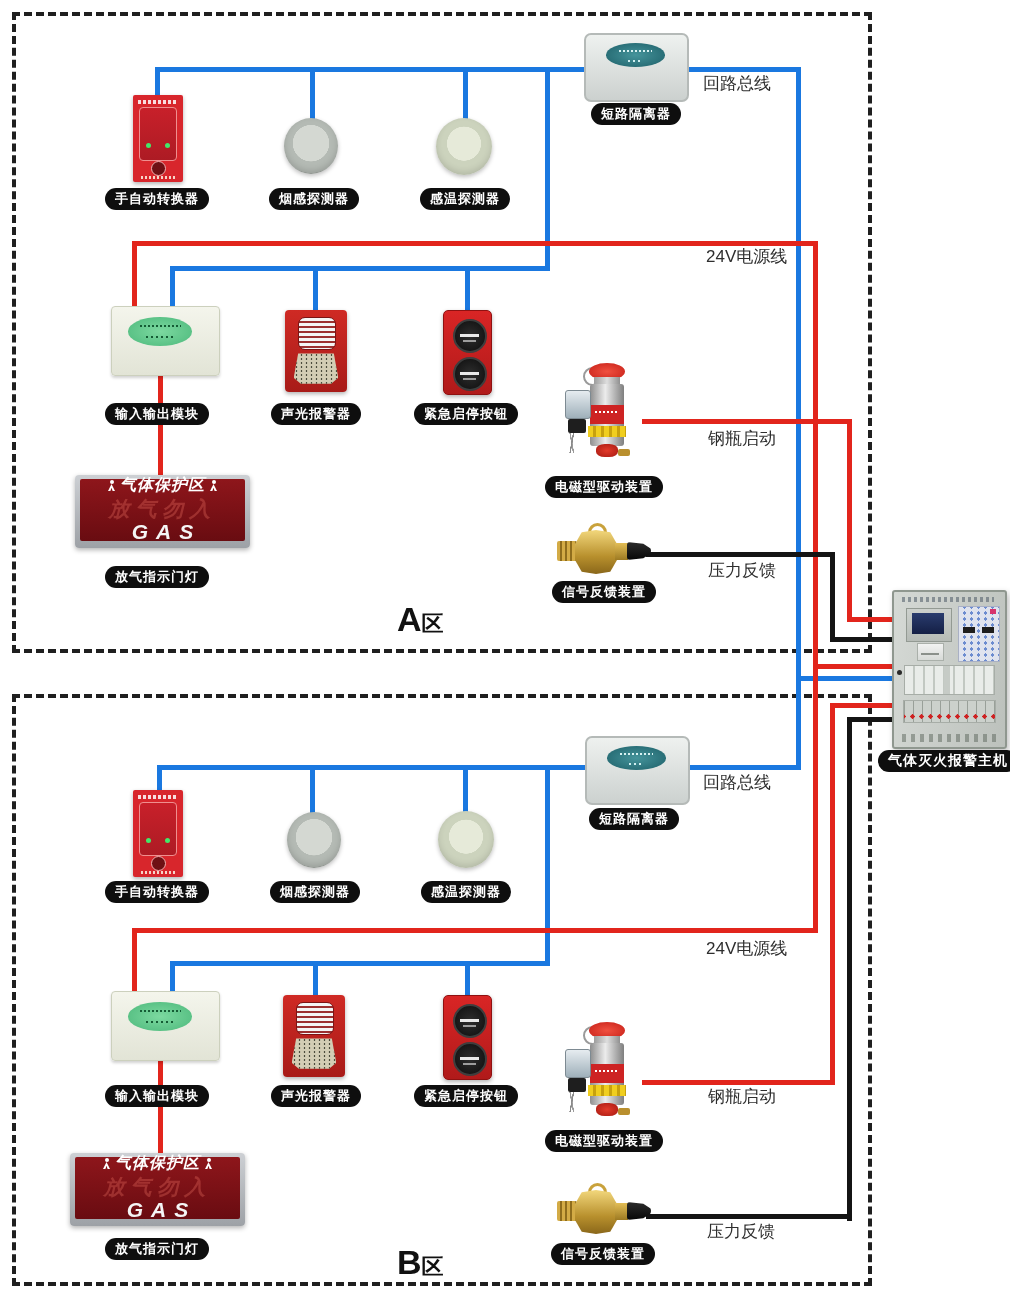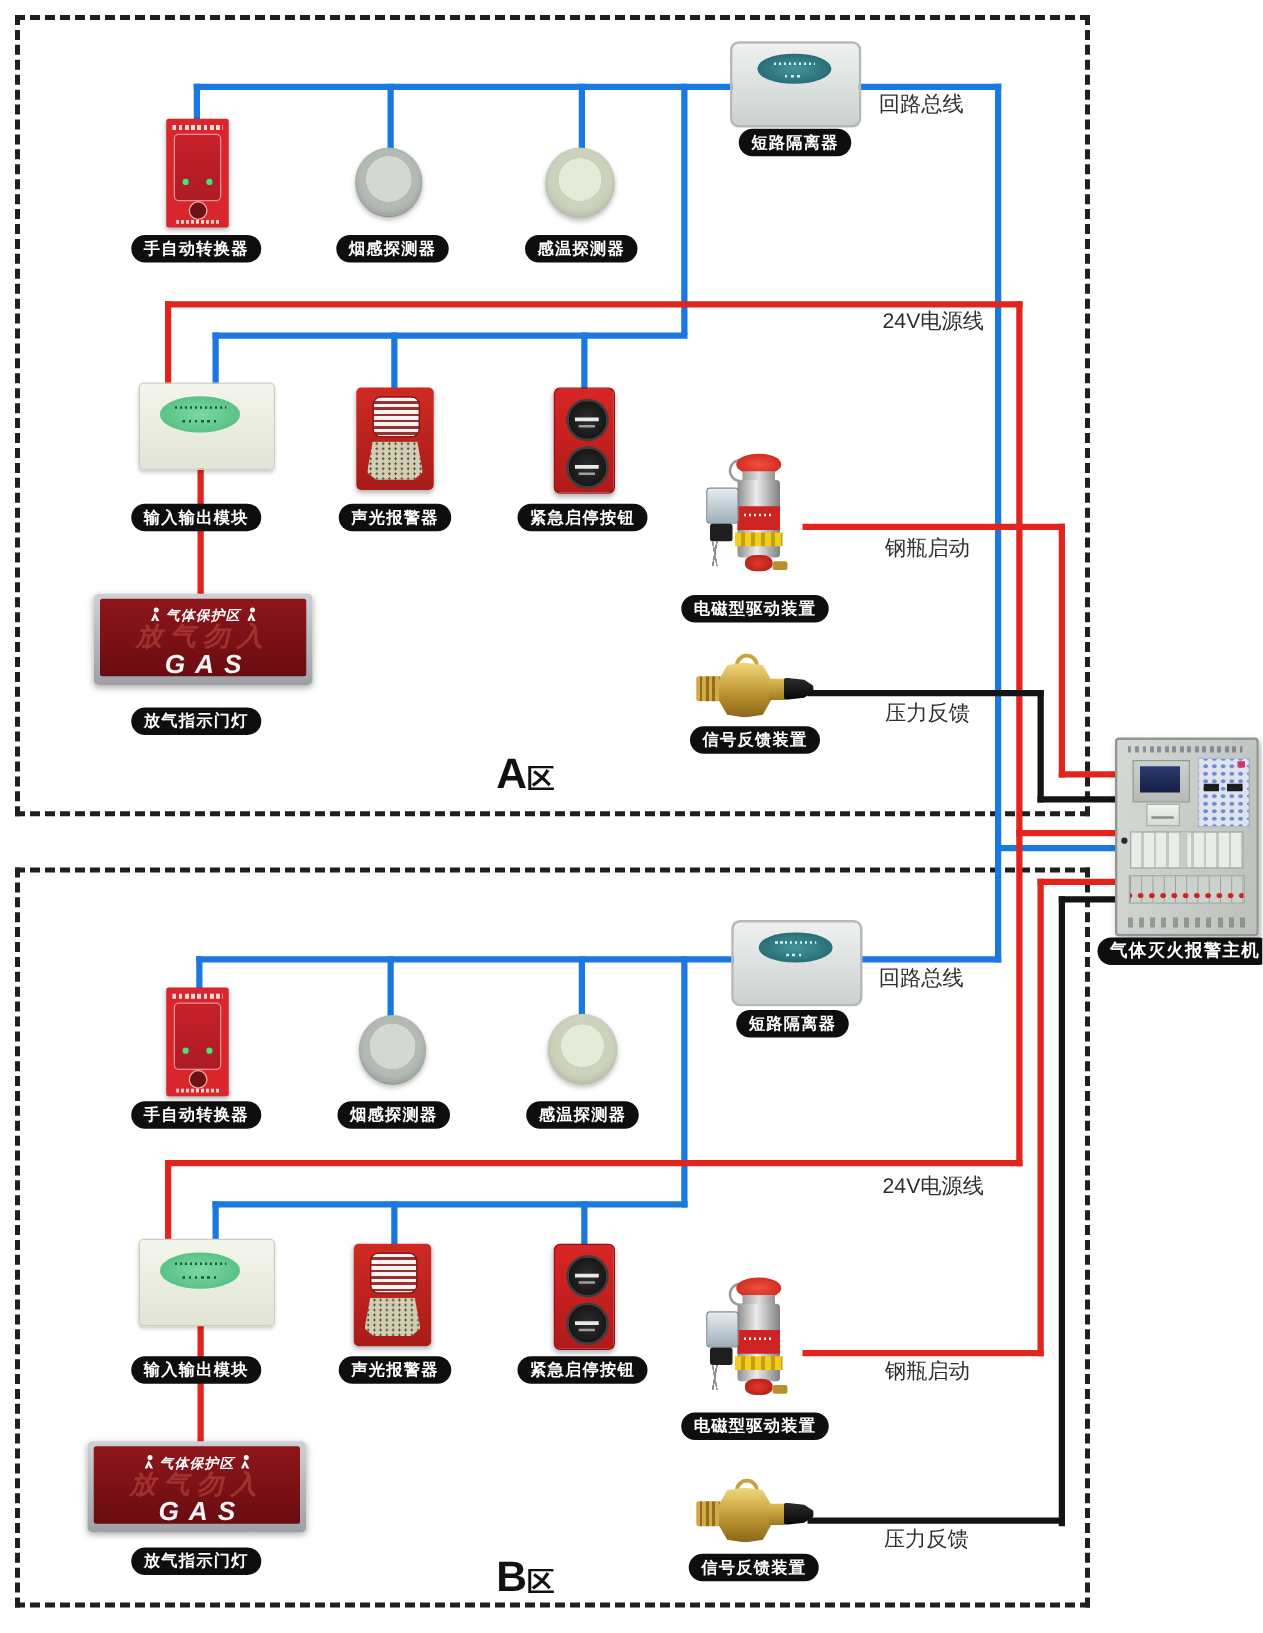--- a/index.html
+++ b/index.html
@@ -73,21 +73,21 @@
   .ebtn{width:47px;height:83px;background:linear-gradient(#d92525,#b01a1a);border:1px solid #8f1111;border-radius:5px;box-shadow:0 2px 4px rgba(0,0,0,.3);}
   .eb-c{left:50%;width:30px;height:30px;margin-left:-15px;border-radius:50%;
      background:radial-gradient(#2e2e2e,#0d0d0d);border:2px solid #3e3e3e;}
   .eb-c:before{content:"";position:absolute;left:18%;top:42%;width:64%;height:3px;background:#e9e9e9;}
   .eb-c:after{content:"";position:absolute;left:28%;top:62%;width:44%;height:2px;background:#bbb;opacity:.8;}
   .eb-c.c1{top:8px;}.eb-c.c2{top:46px;}
 
   
   .gas{width:175px;height:73px;background:linear-gradient(#cdd0d4,#9da1a6);border-radius:4px;box-shadow:0 2px 5px rgba(0,0,0,.3);}
   .gas-face{left:5px;top:4px;width:165px;height:62px;background:linear-gradient(#8e161b,#690c11);border-radius:2px;overflow:hidden;}
-  .gas-header{top:10px;width:100%;text-align:center;color:#fff;font-size:11px;font-weight:bold;letter-spacing:1px;}
+  .gas-header{top:0;width:100%;text-align:center;color:#fff;font-size:16px;font-weight:bold;letter-spacing:1px;}
   .person{display:inline-block;width:7px;height:11px;margin:0 5px;position:relative;top:1px;}
   .person:before{content:"";position:absolute;left:2px;top:0;width:4px;height:4px;border-radius:50%;background:#fff;}
   .person:after{content:"";position:absolute;left:0;top:4px;width:7px;height:7px;background:#fff;
      clip-path:polygon(50% 0,100% 100%,66% 100%,50% 55%,34% 100%,0 100%);}
   .gas-warning{top:20px;width:100%;text-align:center;color:#ff8270;opacity:.28;font-size:21px;font-weight:bold;letter-spacing:6px;}
   .gas-main{bottom:4px;width:100%;text-align:center;color:#f5f5f5;font-size:21px;font-weight:bold;letter-spacing:8px;text-indent:8px;}
 
   
   .drive{width:88px;height:100px;}
   .dr-ring{left:20px;top:4px;width:15px;height:15px;border:2px solid #9a9a9a;border-radius:50%;}

